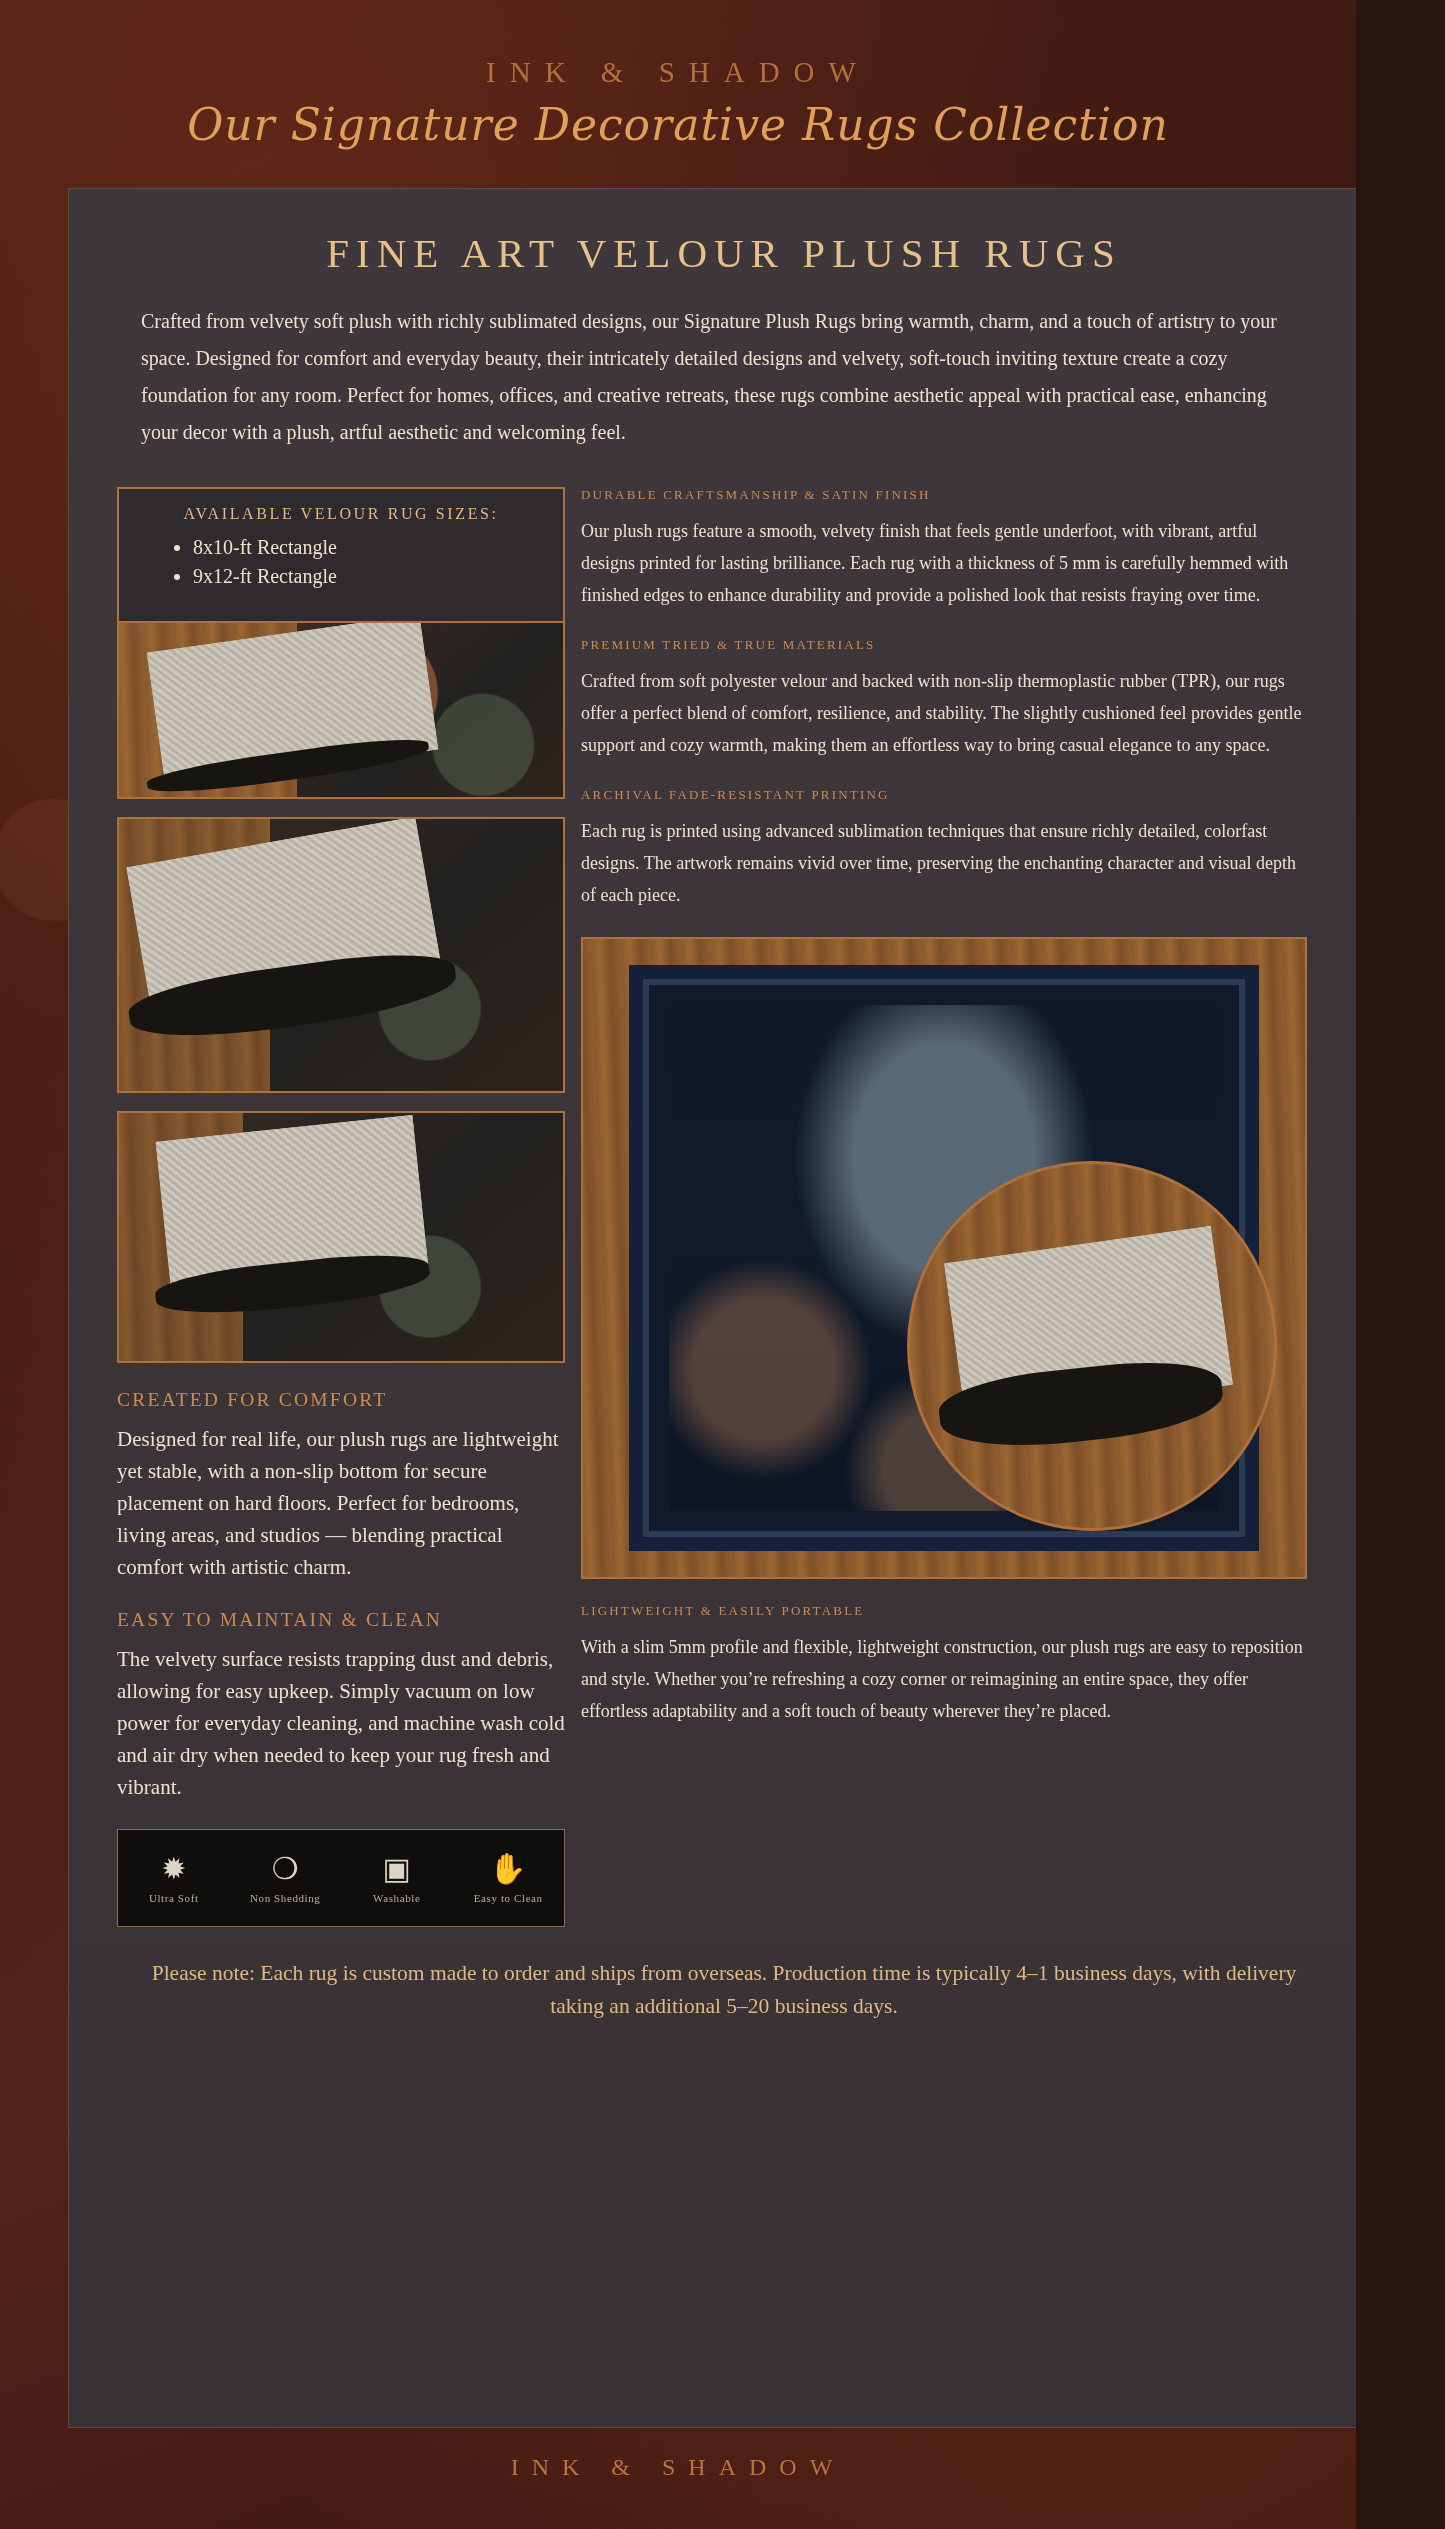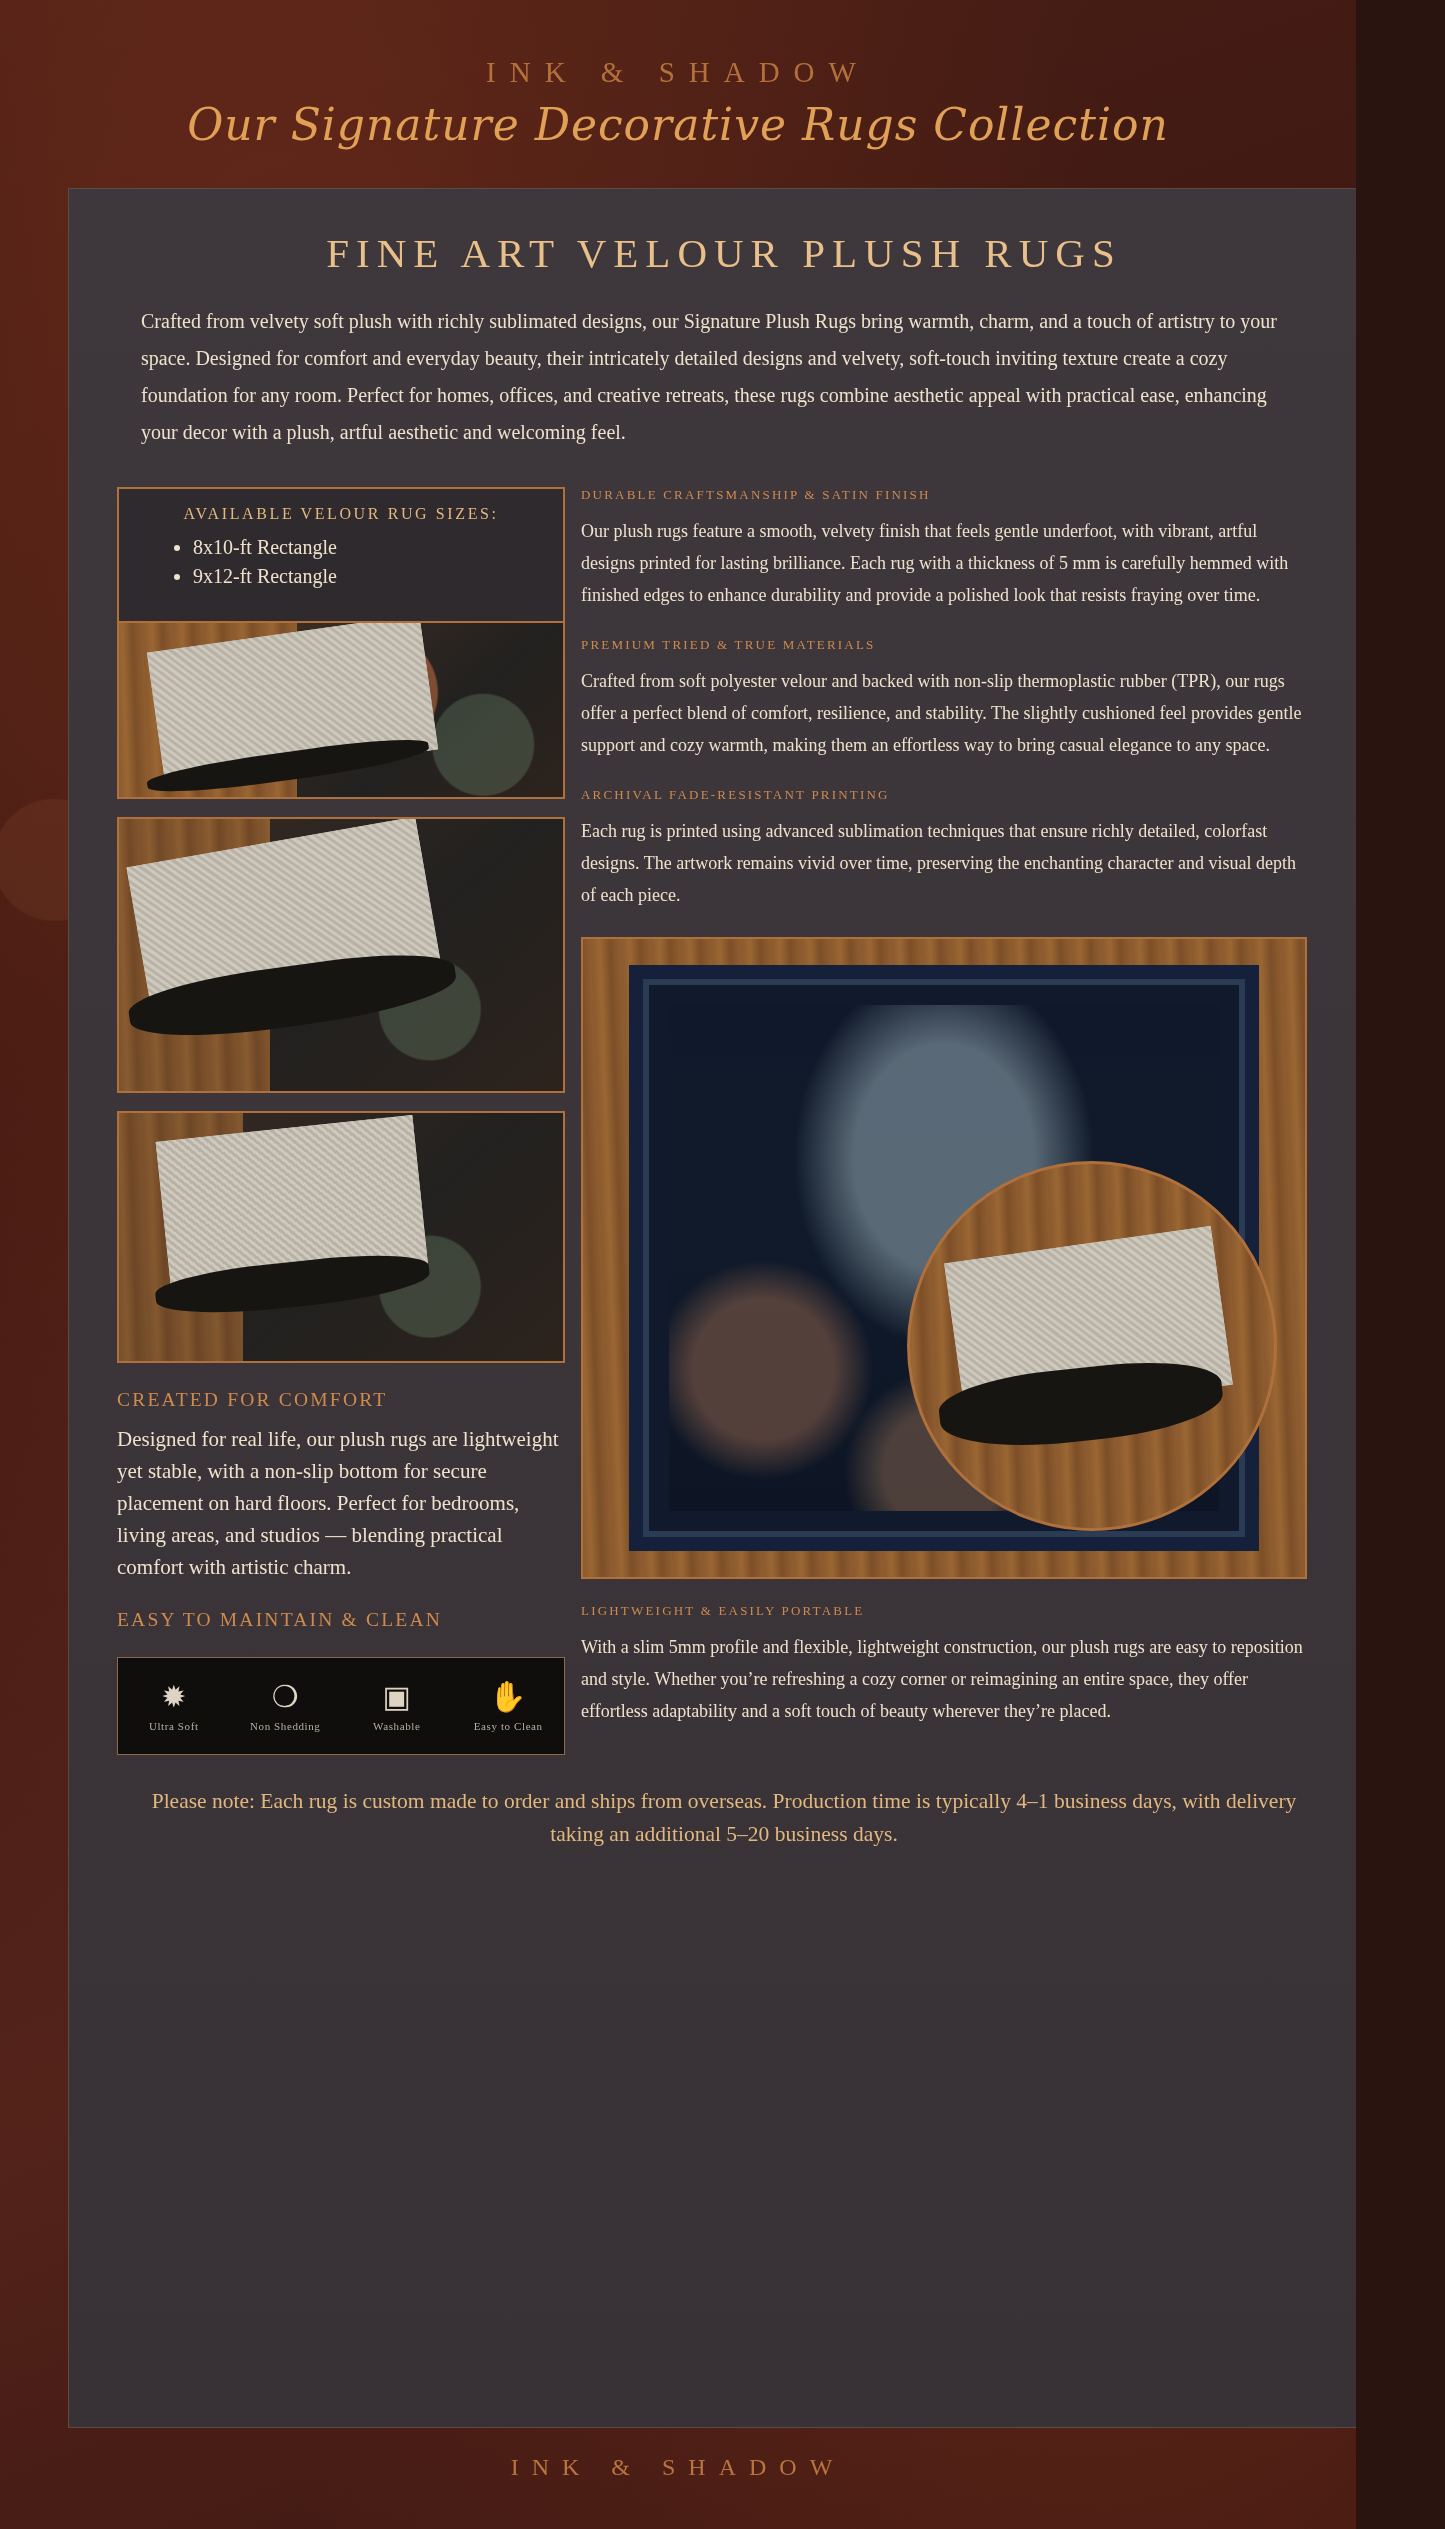--- a/index.html
+++ b/index.html
@@ -323,20 +323,21 @@
           <div class="rugdark" style="inset:0;"></div>
           <div class="wood" style="left:0;top:0;width:28%;height:100%;opacity:.8;"></div>
           <div class="backing" style="left:10%;top:6%;width:58%;height:62%;transform:rotate(-6deg);"></div>
           <div class="blackedge" style="left:8%;top:60%;width:62%;height:18%;transform:rotate(-6deg);"></div>
         </div>
 
         <h3 class="left-head">CREATED FOR COMFORT</h3>
         <p class="left-text">Designed for real life, our plush rugs are lightweight yet stable, with a non-slip bottom for secure placement on hard floors. Perfect for bedrooms, living areas, and studios — blending practical comfort with artistic charm.</p>
 
         <h3 class="left-head">EASY TO MAINTAIN &amp; CLEAN</h3>
+        <p class="left-text">The velvety surface resists trapping dust and debris, allowing for easy upkeep. Simply vacuum on low power for everyday cleaning, and machine wash cold and air dry when needed to keep your rug fresh and vibrant.</p>
 
         <div class="icon-strip">
           <div class="icon-cell">
             <span class="icon-glyph">✹</span>
             <span class="icon-label">Ultra Soft</span>
           </div>
           <div class="icon-cell">
             <span class="icon-glyph">❍</span>
             <span class="icon-label">Non Shedding</span>
           </div>

